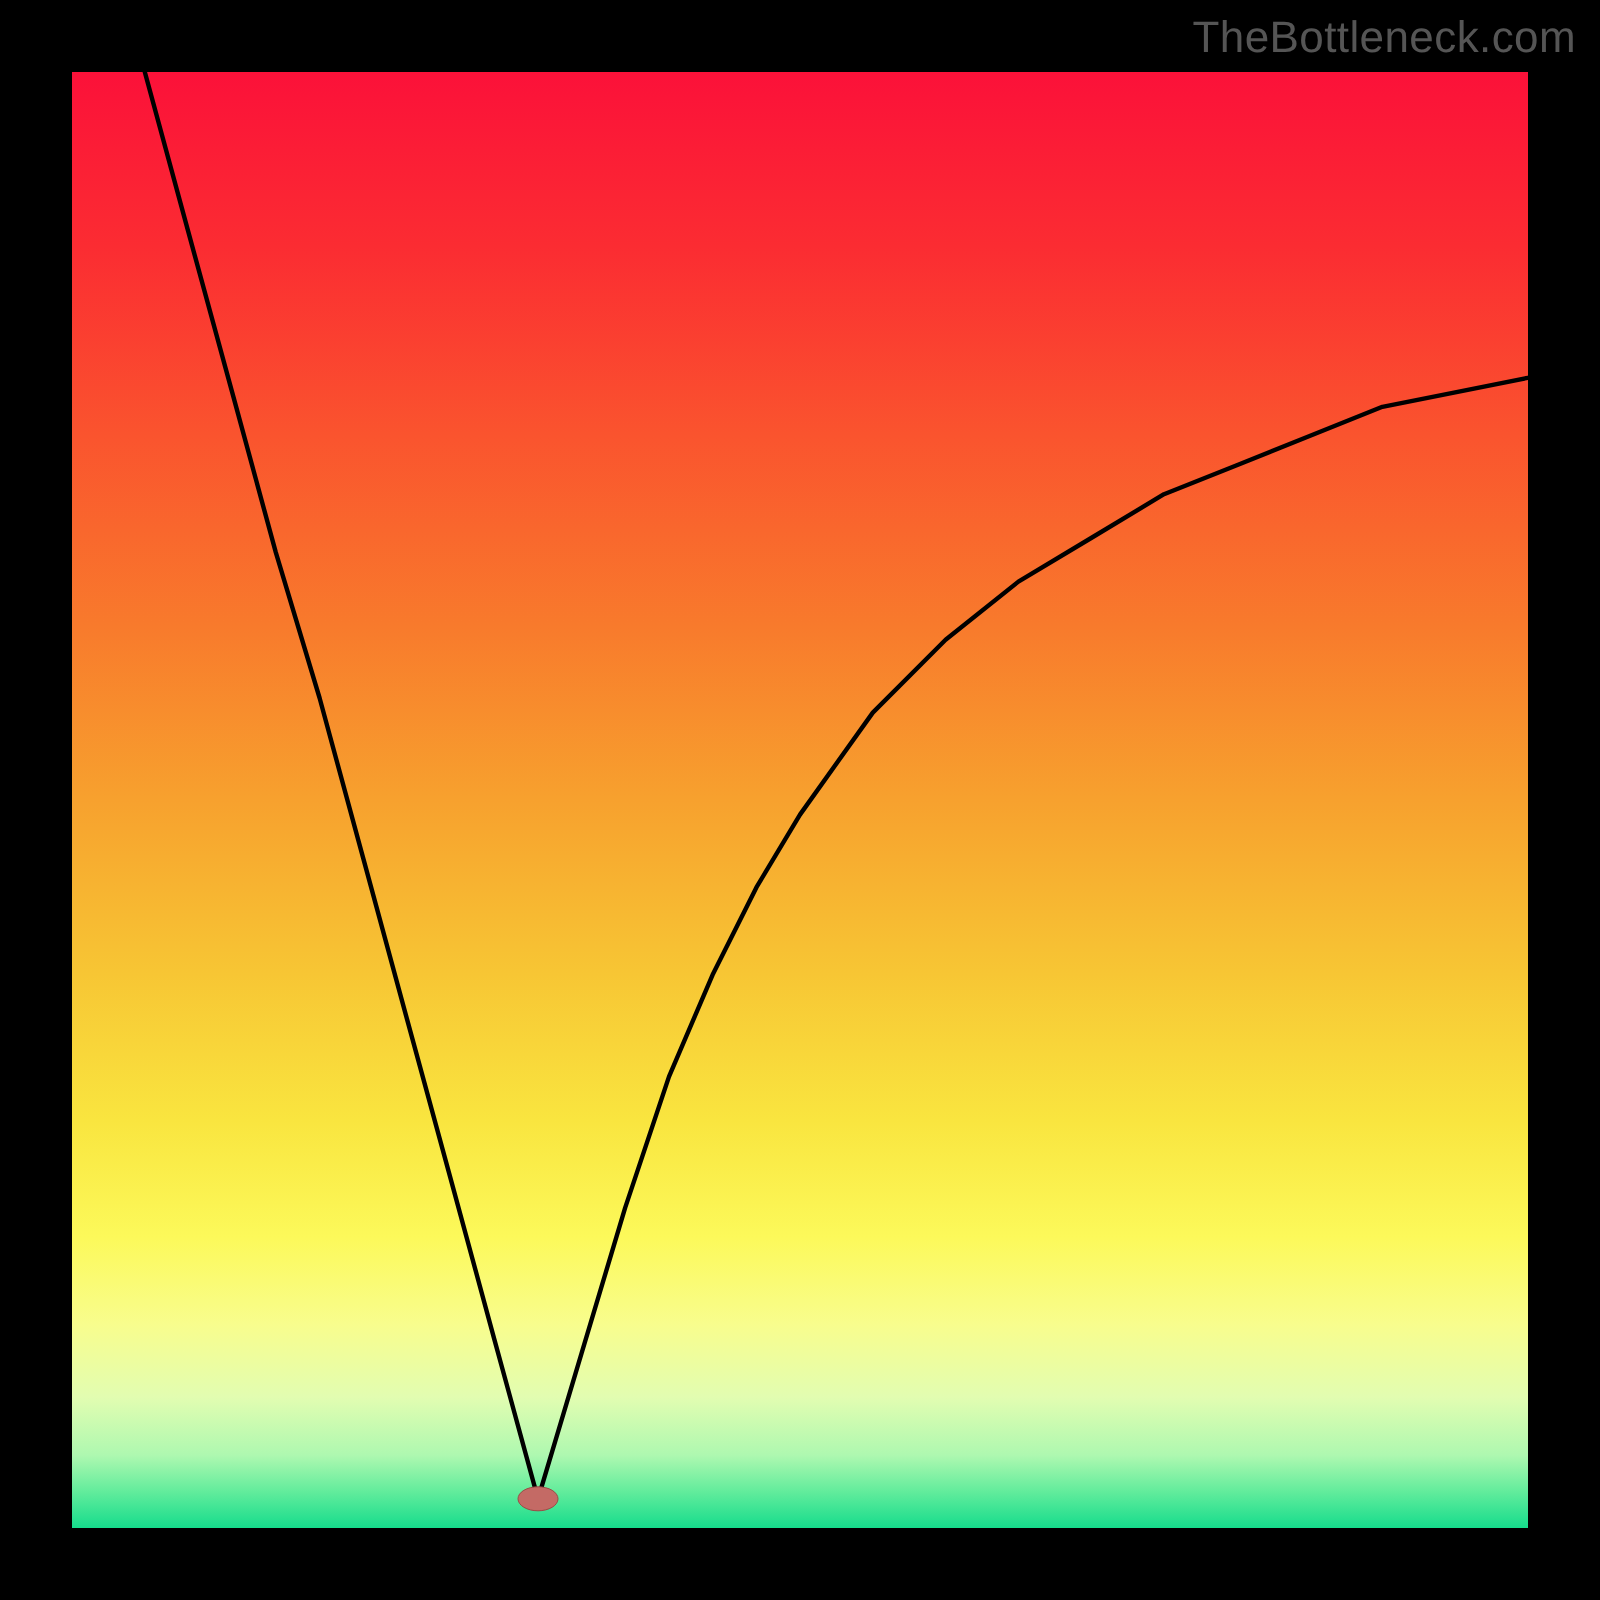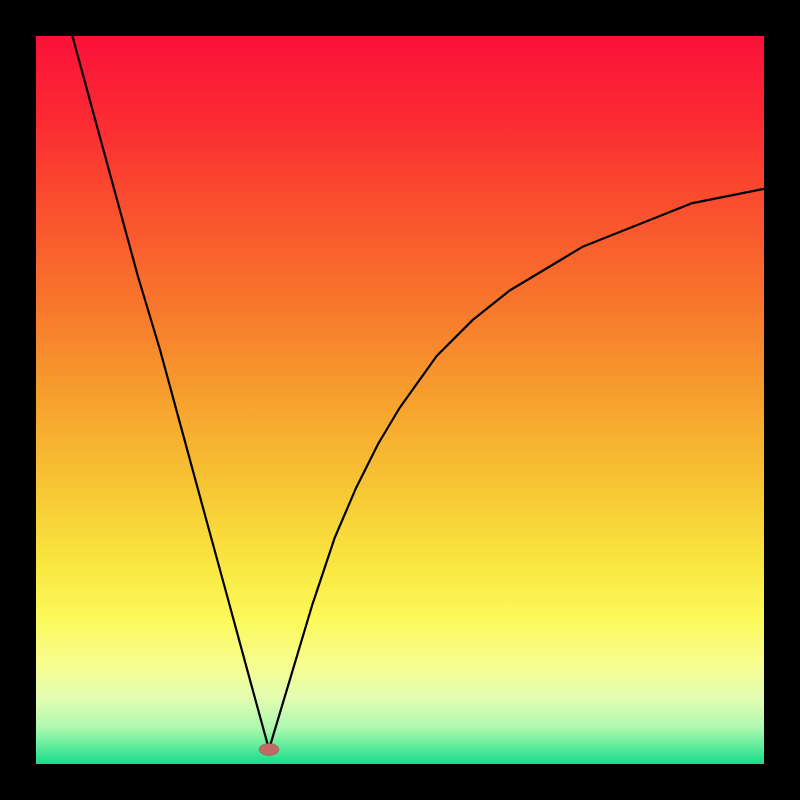--- a/index.html
+++ b/index.html
@@ -50,20 +50,21 @@
   .minpoint {
     fill: #c46a65;
     stroke: #9a4b46;
     stroke-width: 0.5;
   }
 </style>
 </head>
 <body>
 
 <div class="frame">
+  <div class="watermark">TheBottleneck.com</div>
 
   <div class="plot-wrap">
     <svg class="plot" viewBox="0 0 728 728">
       <defs>
         <linearGradient id="bg-grad" x1="0" y1="0" x2="0" y2="1">
             <stop offset="0%" stop-color="#fb1139"></stop>
             <stop offset="12%" stop-color="#fb2c32"></stop>
             <stop offset="25%" stop-color="#fa542e"></stop>
             <stop offset="38%" stop-color="#f87a2c"></stop>
             <stop offset="50%" stop-color="#f7a12e"></stop>

